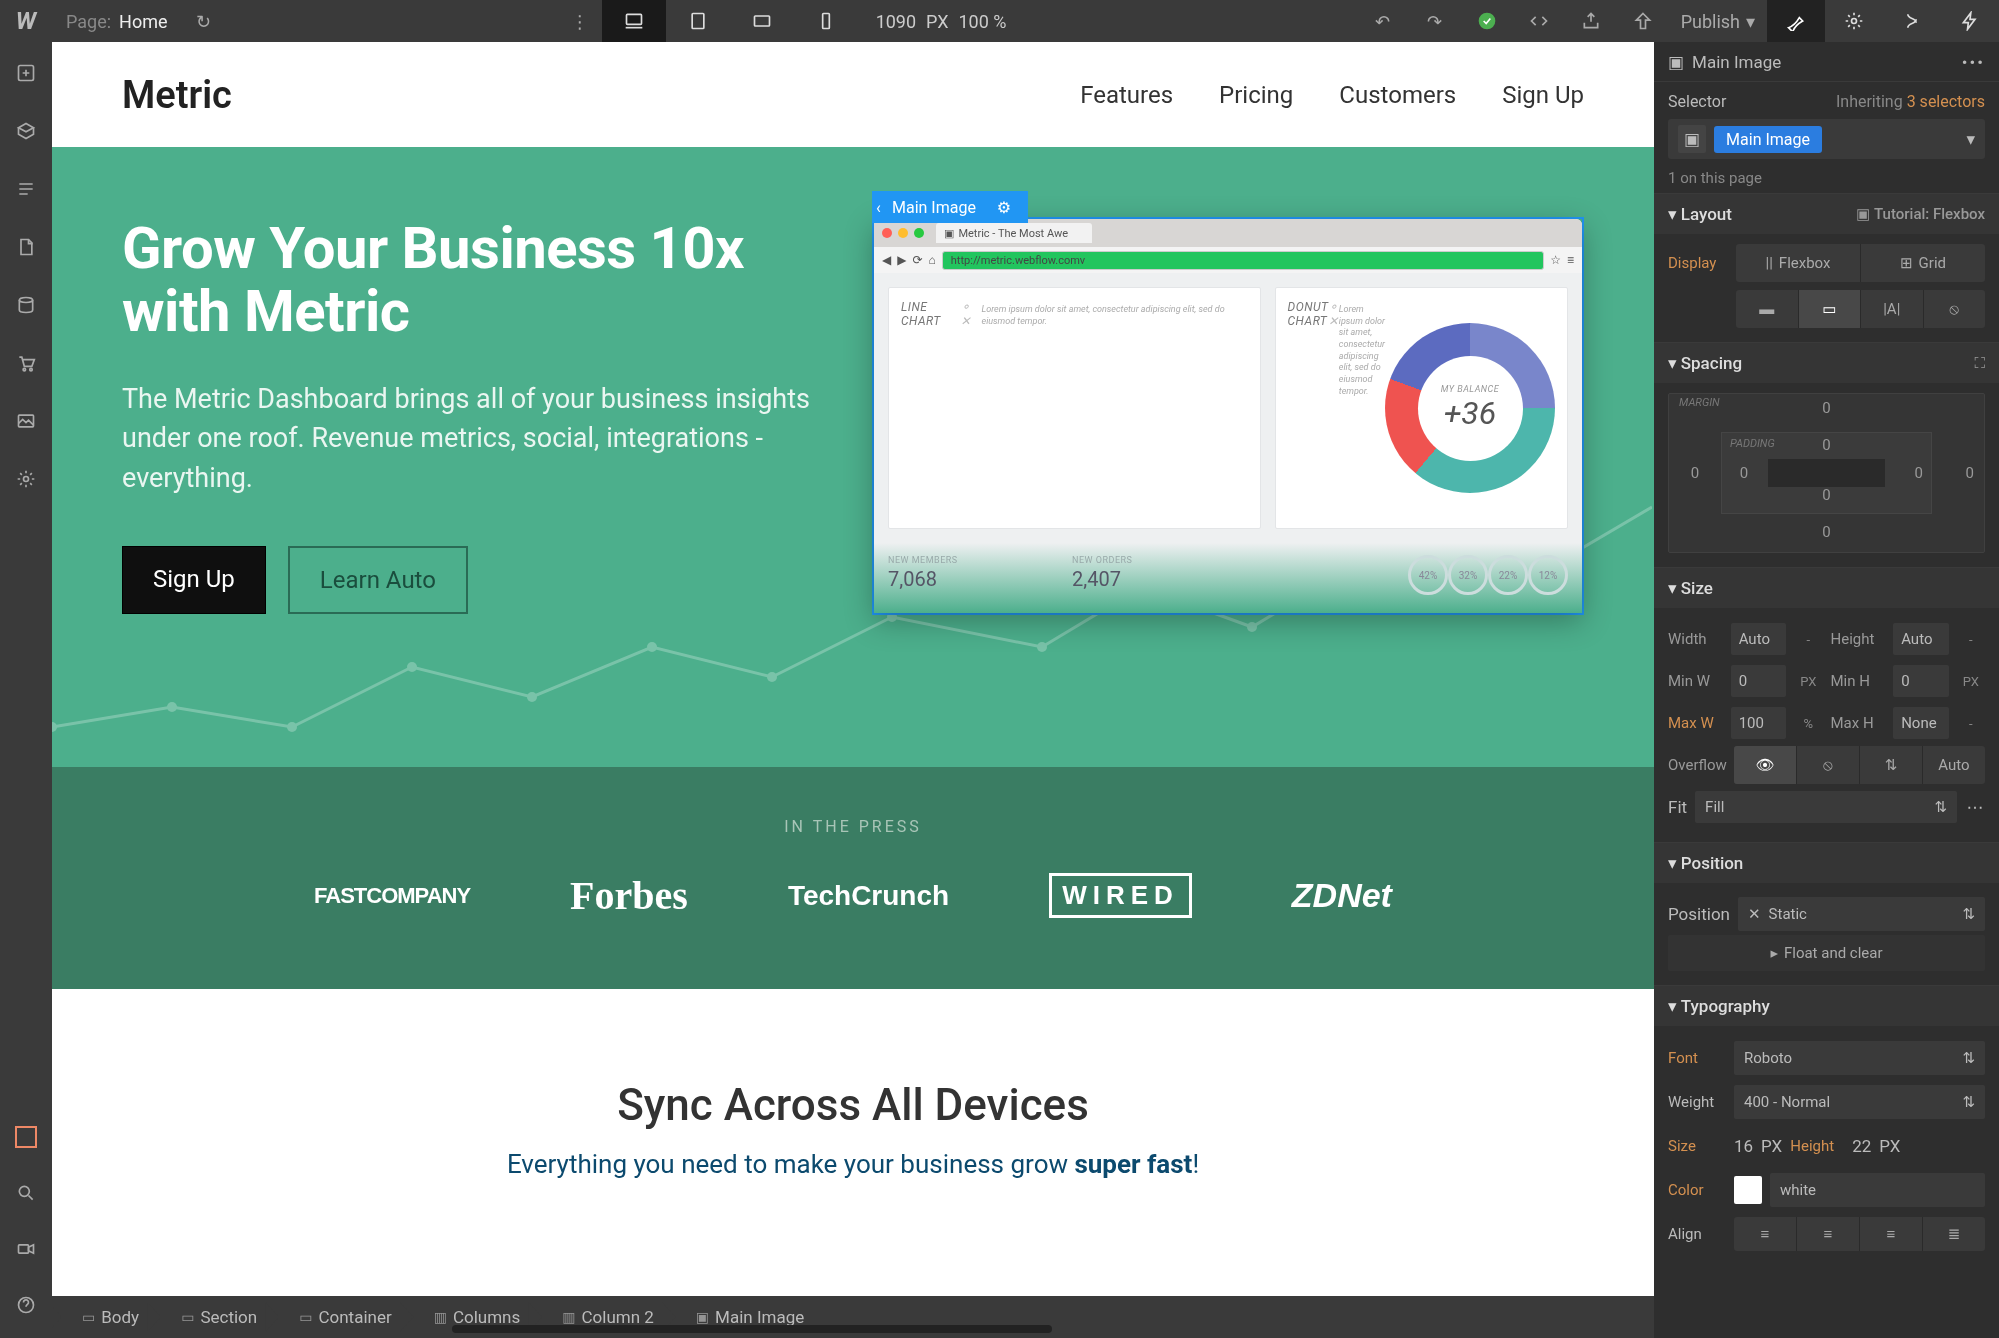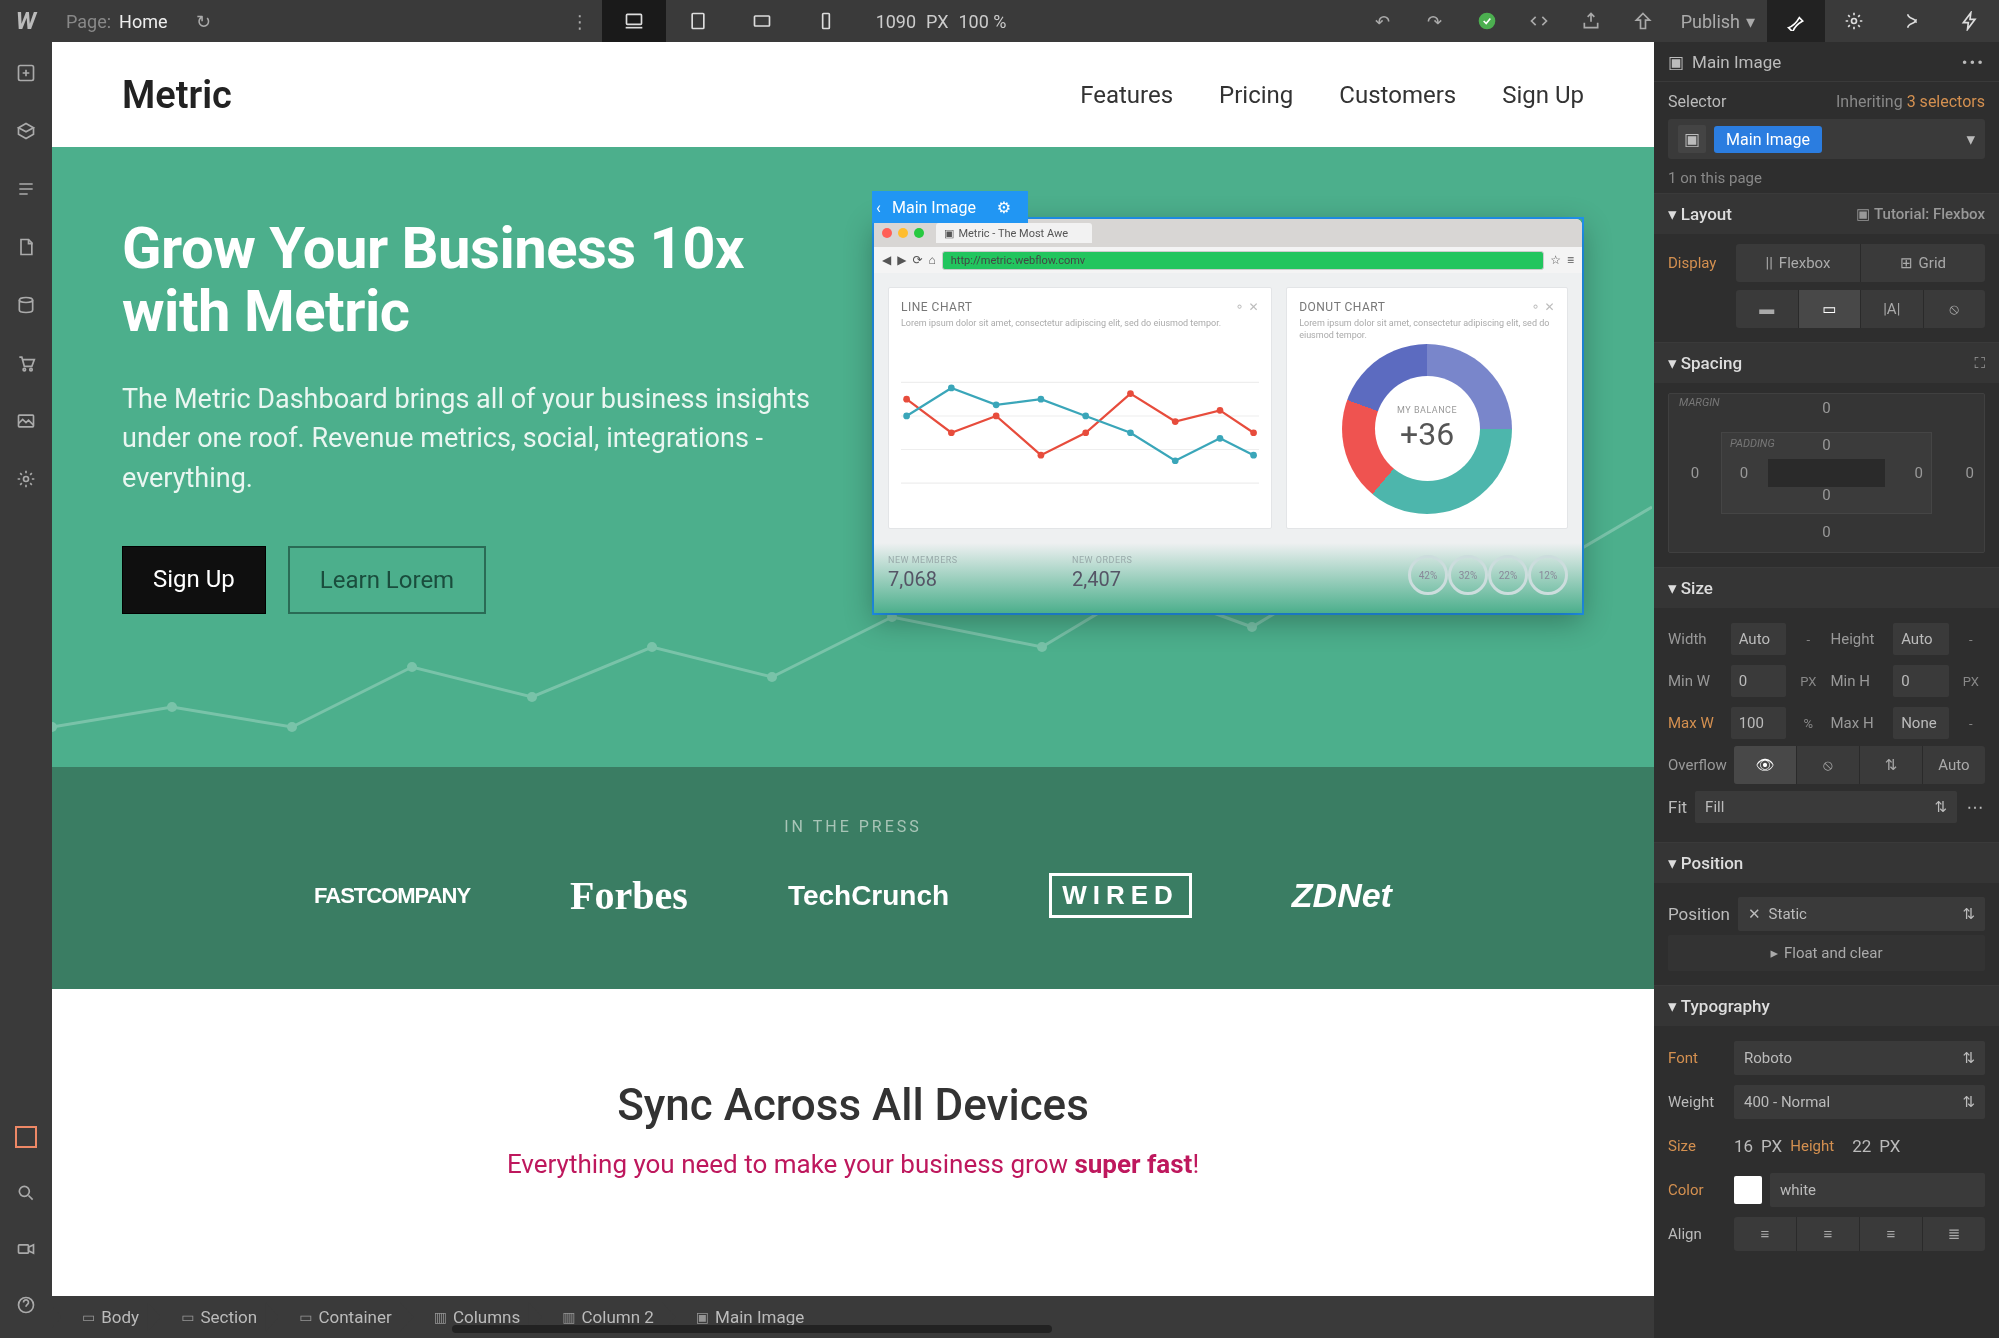--- a/index.html
+++ b/index.html
@@ -44,42 +44,42 @@
 .sellabel { position:absolute; top:-28px; left:-2px; background:#2196f3; color:#fff; font-size:16px; padding:4px 10px 4px 20px; display:flex; align-items:center; gap:10px; }
 .sellabel .gear { width:28px; height:24px; background:#2196f3; margin-left:4px; display:flex; align-items:center; justify-content:center; }
 .sellabel .chev { position:absolute; left:4px; }
 .mockbrowser { background:#eee; border-radius:6px 6px 0 0; box-shadow:0 8px 30px rgba(0,0,0,0.3); overflow:hidden; }
 .mockbrowser .tabbar { height:28px; background:#d8d6d4; display:flex; align-items:center; padding:0 8px; gap:6px; }
 .mockbrowser .dot { width:10px; height:10px; border-radius:50%; }
 .mockbrowser .btab { background:#f2f2f2; height:20px; padding:2px 24px 2px 8px; font-size:11px; color:#555; border-radius:3px 3px 0 0; margin-left:6px; display:flex; align-items:center; gap:4px; }
 .mockbrowser .addr { height:26px; background:#f4f4f4; display:flex; align-items:center; padding:0 8px; gap:6px; font-size:12px; color:#555; }
 .mockbrowser .addr .url { flex:1; background:#22c55e; border:1px solid #ccc; border-radius:3px; padding:2px 8px; font-size:11px; color:#444; }
 .dash { background:#eef0f1; padding:14px; display:flex; gap:14px; height:270px; }
-.card { background:#fff; border:1px solid #e3e5e7; border-radius:2px; padding:12px; flex:1; display:flex; flex-direction:column; }
+.card { background:#fff; border:1px solid #e3e5e7; border-radius:2px; padding:12px; flex:1; display:flex; flex-direction:row;font-style:italic; }
 .card .ctitle { font-size:12px; color:#777; letter-spacing:0.5px; text-transform:uppercase; display:flex; justify-content:space-between; }
 .card .csub { font-size:9px; color:#aaa; margin-top:4px; line-height:1.3; }
 .linechart { flex:1; position:relative; margin-top:8px; }
 .dashfoot { background:linear-gradient(#eef0f1,#4caf8c); padding:12px 14px 18px; display:flex; gap:14px; }
 .dashfoot .metric { flex:0 0 25%; }
 .dashfoot .mlabel { font-size:9px; color:#9aa; letter-spacing:0.5px; }
 .dashfoot .mval { font-size:20px; color:#556; font-weight:400; margin-top:2px; }
 .dashfoot .mini { flex:1; display:flex; justify-content:flex-end; }
 .dashfoot .ring { width:40px; height:40px; border:3px solid #cdd; border-radius:50%; display:flex; align-items:center; justify-content:center; font-size:10px; color:#889; }
 .donutwrap { flex:1; display:flex; align-items:center; justify-content:center; }
 .donut { width:170px; height:170px; border-radius:50%; position:relative; display:flex; align-items:center; justify-content:center; }
 .donut .center { position:absolute; width:105px; height:105px; background:#fff; border-radius:50%; display:flex; flex-direction:column; align-items:center; justify-content:center; }
 .donut .center .l1 { font-size:9px; color:#999; letter-spacing:0.5px; }
 .donut .center .l2 { font-size:32px; color:#555; font-weight:400; }
 .press { background:#3a7d63; padding:50px 0 70px; text-align:center; }
 .press .plabel { color:#a8c5b7; font-size:16px; letter-spacing:3px; }
 .press .logos { margin-top:36px; display:flex; justify-content:center; gap:100px; align-items:center; color:#fff; }
 .press .logos .lg { font-family: Georgia, serif; font-size:30px; font-weight:bold; }
 .sync { padding:90px 40px; text-align:center; }
 .sync h2 { font-size:44px; color:#333; font-weight:500; }
-.sync p { font-size:26px; color:#be185d; margin-top:18px; }
+.sync p { font-size:26px; color:#0c4a6e; margin-top:18px; }
 .crumbs { position:absolute; left:52px; right:345px; bottom:0; height:42px; background:#3a3a3a; display:flex; align-items:center; padding:0 6px; overflow:hidden; }
 .crumb { height:30px; display:flex; align-items:center; padding:0 18px 0 24px; color:#bbb; font-size:17px; position:relative; cursor:pointer; gap:6px; }
 .crumb::before { content:""; position:absolute; left:-10px; top:0; bottom:0; width:22px; background:#3a3a3a; clip-path: polygon(0 0, 60% 50%, 0 100%); border-right:1px solid #555; }
 .crumb .ci { font-size:14px; opacity:0.7; }
 .crumbbar-scroll { position:absolute; bottom:5px; left:400px; width:600px; height:8px; background:#222; border-radius:4px; }
 .rightpanel { position:absolute; right:0; top:42px; bottom:0; width:345px; background:#2e2e2e; color:#bbb; font-size:17px; overflow-y:auto; }
 .rp-head { height:40px; display:flex; align-items:center; padding:0 14px; gap:8px; border-bottom:1px solid #3a3a3a; }
 .rp-head .dots { margin-left:auto; letter-spacing:2px; }
 .rp-sel { padding:10px 14px 6px; }
 .rp-sel .row1 { display:flex; justify-content:space-between; font-size:16px; }
@@ -324,21 +324,21 @@
             <circle cx="1200" cy="160" r="5"></circle>
             <circle cx="1300" cy="100" r="5"></circle>
             <circle cx="1430" cy="140" r="5"></circle>
         </g>
       </svg>
       <div class="herotext">
         <h1>Grow Your Business 10x with Metric</h1>
         <p>The Metric Dashboard brings all of your business insights under one roof. Revenue metrics, social, integrations - everything.</p>
         <div class="herobtns">
           <div class="btn dark">Sign Up</div>
-          <div class="btn outline">Learn Lorem</div>
+          <div class="btn outline">Learn Auto</div>
         </div>
       </div>
       <div class="heroimg">
         <div class="selframe">
           <div class="sellabel">
             <span class="chev">‹</span>
             <span>Main Image</span>
             <span class="gear">⚙</span>
           </div>
           <div class="mockbrowser">

